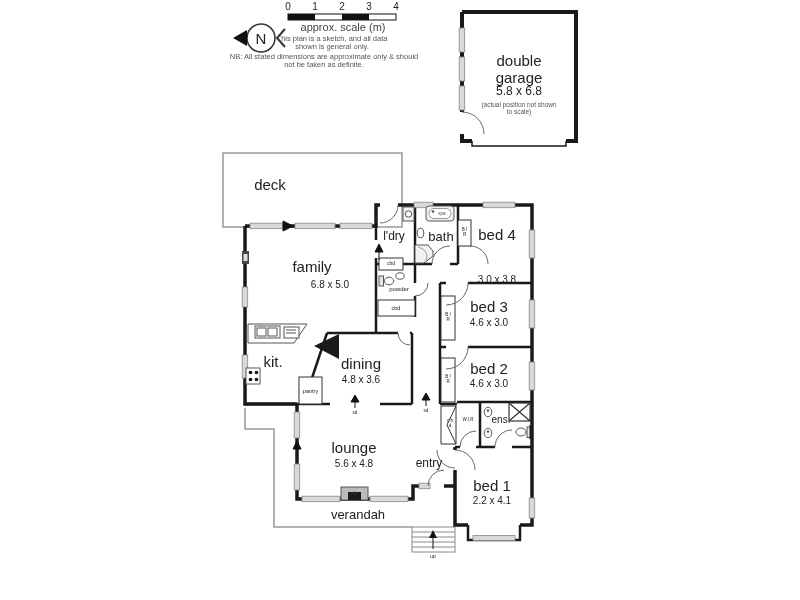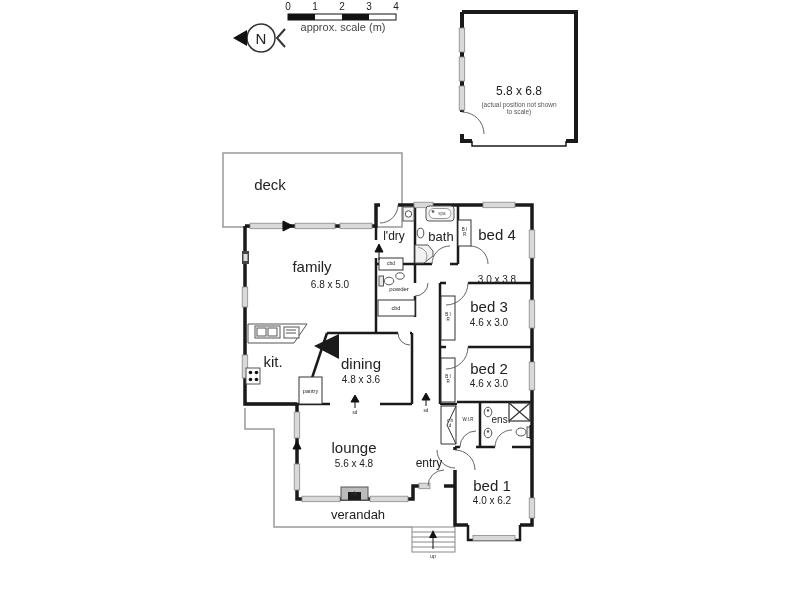--- a/index.html
+++ b/index.html
@@ -175,21 +175,24 @@
   </svg>
 
   <div class="lbl" style="left:261px;top:39px;font-size:15px;">N</div>
 
   <div class="lbl" style="left:288px;top:7px;font-size:10px;">0</div>
   <div class="lbl" style="left:315px;top:7px;font-size:10px;">1</div>
   <div class="lbl" style="left:342px;top:7px;font-size:10px;">2</div>
   <div class="lbl" style="left:369px;top:7px;font-size:10px;">3</div>
   <div class="lbl" style="left:396px;top:7px;font-size:10px;">4</div>
   <div class="lbl" style="left:343px;top:27px;font-size:11px;color:#444;">approx. scale (m)</div>
-
+  <div class="lbl wrap note" style="left:332px;top:43px;font-size:7.5px;width:122px;">This plan is a sketch, and all data shown is general only.</div>
+  <div class="lbl wrap note" style="left:324px;top:61px;font-size:7.5px;width:195px;">NB: All stated dimensions are approximate only &amp; should not be taken as definite.</div>
+
+  <div class="lbl wrap" style="left:519px;top:70px;font-size:15px;width:62px;">double garage</div>
   <div class="lbl" style="left:519px;top:92px;font-size:12px;">5.8 x 6.8</div>
   <div class="lbl wrap note" style="left:519px;top:108px;font-size:6.5px;width:82px;">(actual position not shown to scale)</div>
 
   <div class="lbl" style="left:270px;top:185px;font-size:15px;">deck</div>
 
   <div class="lbl" style="left:312px;top:267px;font-size:15px;">family</div>
   <div class="lbl" style="left:312px;top:285px;font-size:10px;padding-left:36px;">6.8 x 5.0</div>
 
   <div class="lbl" style="left:394px;top:237px;font-size:12px;">l'dry</div>
   <div class="lbl" style="left:441px;top:237px;font-size:13px;">bath</div>
@@ -207,21 +210,21 @@
   <div class="lbl" style="left:273px;top:362px;font-size:15px;">kit.</div>
   <div class="lbl" style="left:361px;top:364px;font-size:15px;">dining</div>
   <div class="lbl" style="left:361px;top:380px;font-size:10px;">4.8 x 3.6</div>
 
   <div class="lbl" style="left:354px;top:448px;font-size:15px;">lounge</div>
   <div class="lbl" style="left:354px;top:464px;font-size:10px;">5.6 x 4.8</div>
 
   <div class="lbl" style="left:429px;top:464px;font-size:12px;">entry</div>
 
   <div class="lbl" style="left:492px;top:486px;font-size:15px;">bed 1</div>
-  <div class="lbl" style="left:492px;top:501px;font-size:10px;">4.0 x 6.2</div>
+  <div class="lbl" style="left:492px;top:501px;font-size:10px;">2.2 x 4.1</div>
 
   <div class="lbl" style="left:501px;top:420px;font-size:10px;">ens.</div>
   <div class="lbl" style="left:468px;top:420px;font-size:4.5px;">W.I.R</div>
   <div class="lbl" style="left:399px;top:289px;font-size:6px;">powder</div>
   <div class="lbl" style="left:310.5px;top:391px;font-size:5.5px;">pantry</div>
   <div class="lbl" style="left:358px;top:515px;font-size:13px;">verandah</div>
 
   <div class="lbl" style="left:391px;top:264px;font-size:5px;">cbd</div>
   <div class="lbl" style="left:396px;top:308px;font-size:5.5px;">cbd</div>
   <div class="lbl stack" style="left:450px;top:424px;font-size:4.5px;width:7px;">c b d</div>

